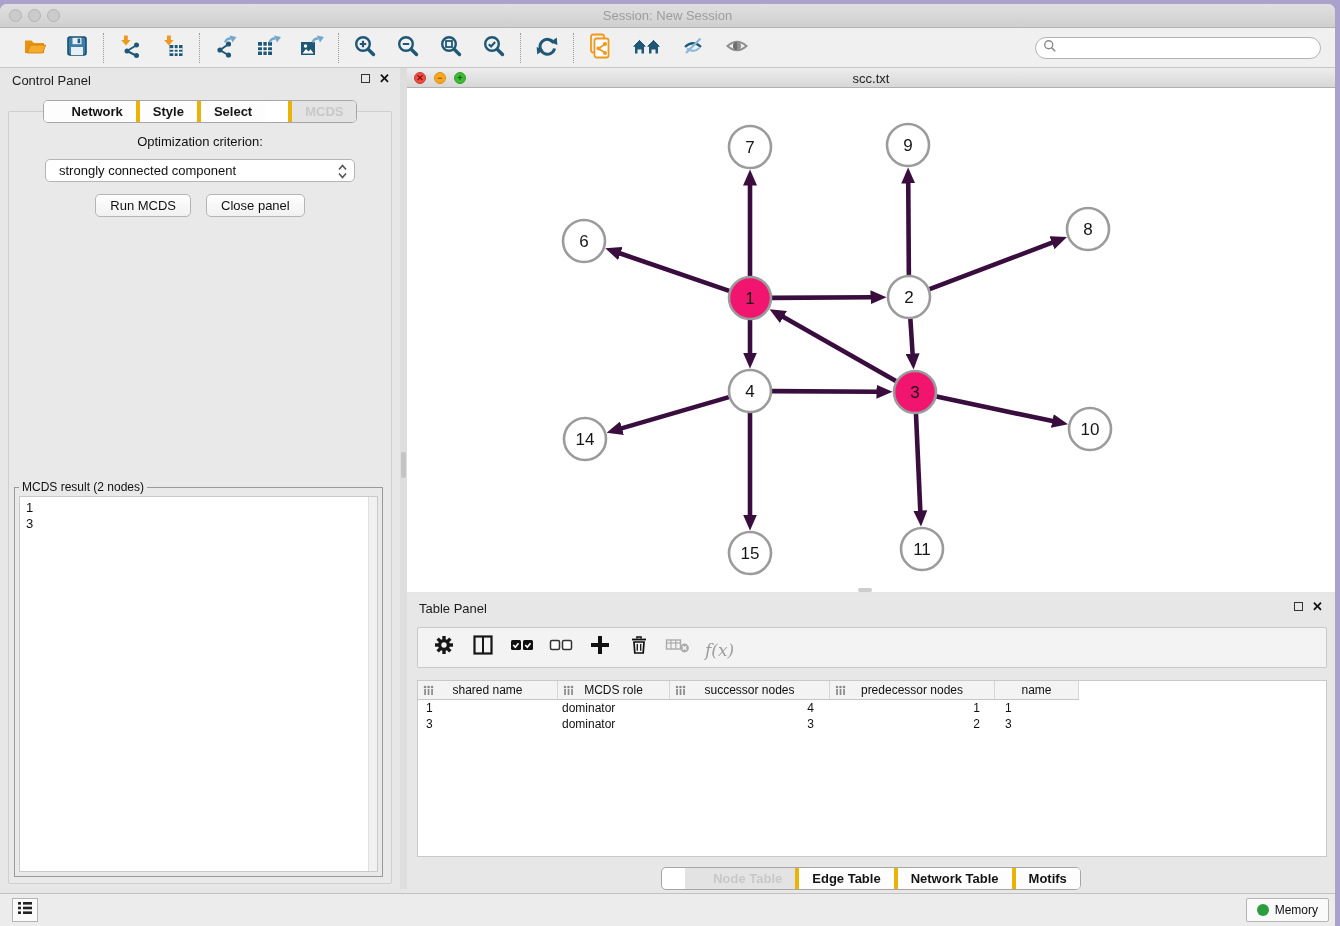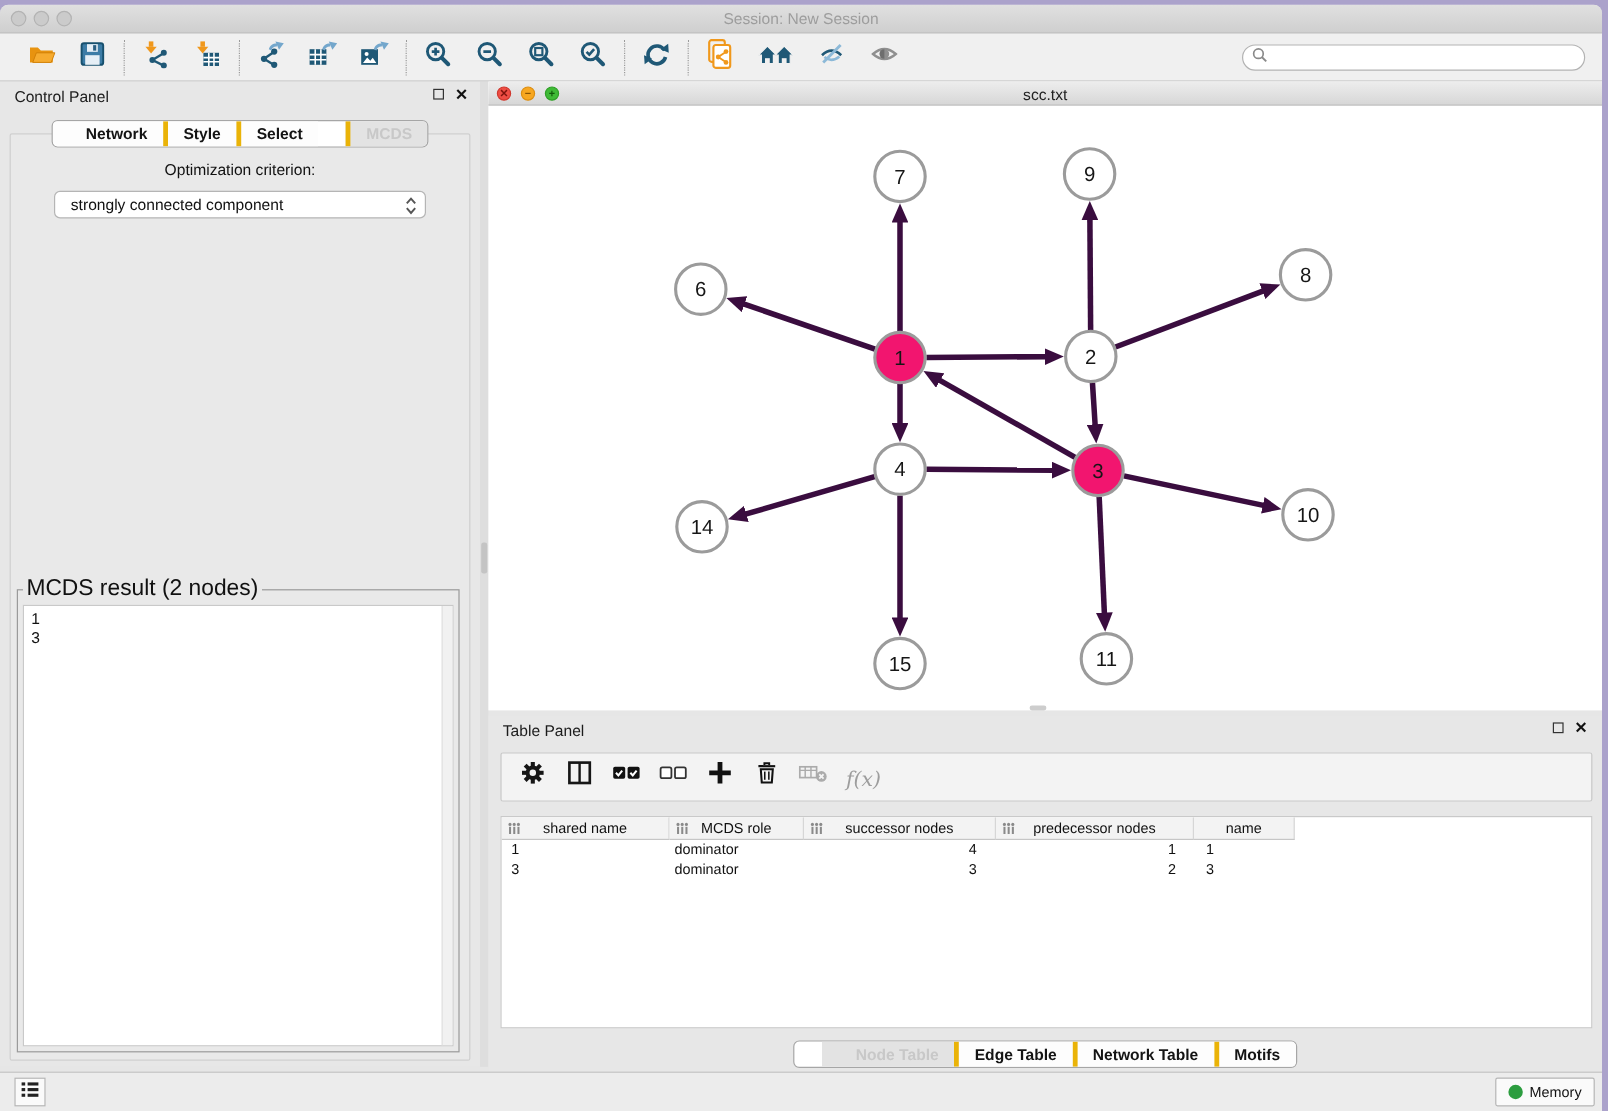--- a/index.html
+++ b/index.html
@@ -43,21 +43,21 @@
   .opt-label { margin-top:22px; text-align:center; font-size:13px; color:#111; }
   .select-box { position:relative; margin:10px auto 0; width:310px; height:23px; background:#fff;
                 border:1px solid #b5b5b5; border-radius:5px; font-size:13px; color:#111;
                 display:flex; align-items:center; padding-left:13px; cursor:pointer; }
   .btn-row { display:flex; justify-content:center; gap:15px; margin-top:12px; }
   .push-btn { font-size:13px; color:#111; background:linear-gradient(#ffffff,#f1f1f1);
               border:1px solid #b5b5b5; border-radius:5px; padding:3px 14px; cursor:pointer;
               font-family:"Liberation Sans",sans-serif; }
   .result-fieldset { position:absolute; left:5px; right:8px; top:368px; bottom:6px;
                      border:1px solid #9a9a9a; background:#e9e9e9; }
-  .result-fieldset legend { font-size:19px; color:#111; margin-left:4px; padding:0 3px; }
+  .result-fieldset legend { font-size:12px; color:#111; margin-left:4px; padding:0 3px; }
   .result-area { position:absolute; left:4px; right:4px; top:2px; bottom:4px; background:#fff;
                  border:1px solid #c9c9c9; font-size:13px; color:#111; padding:3px 0 0 6px; line-height:16px; }
   .result-scroll { position:absolute; right:0; top:0; bottom:0; width:9px; background:#f1f1f1; border-left:1px solid #e0e0e0; }
 
   
   .divider-col { position:absolute; left:400px; top:64px; width:7px; height:821px; background:#dedede; }
   .divider-grip { position:absolute; left:1px; top:384px; width:5px; height:26px; background:#c4c4c4; border-radius:2px; }
 
   
   .net-window { position:absolute; left:407px; top:64px; width:928px; height:524px; background:#fff; }
@@ -339,20 +339,24 @@
         <div class="opt-label">Optimization criterion:</div>
         <div class="select-box">
           <span>strongly connected component</span>
           <span style="position:absolute; right:6px; top:3px;">
             <svg width="11" height="17" viewBox="0 0 11 17">
                 <path d="M2 6.5 L5.5 2.5 L9 6.5" fill="none" stroke="#555" stroke-width="1.6"></path>
                 <path d="M2 10.5 L5.5 14.5 L9 10.5" fill="none" stroke="#555" stroke-width="1.6"></path>
               </svg>
           </span>
         </div>
+        <div class="btn-row">
+          <button class="push-btn">Run MCDS</button>
+          <button class="push-btn">Close panel</button>
+        </div>
         <fieldset class="result-fieldset">
           <legend>MCDS result (2 nodes)</legend>
           <div class="result-area" id="result-area">
             <div class="result-scroll"></div>
           <div>1</div>
               <div>3</div>
             </div>
         </fieldset>
       </div>
     </div>

